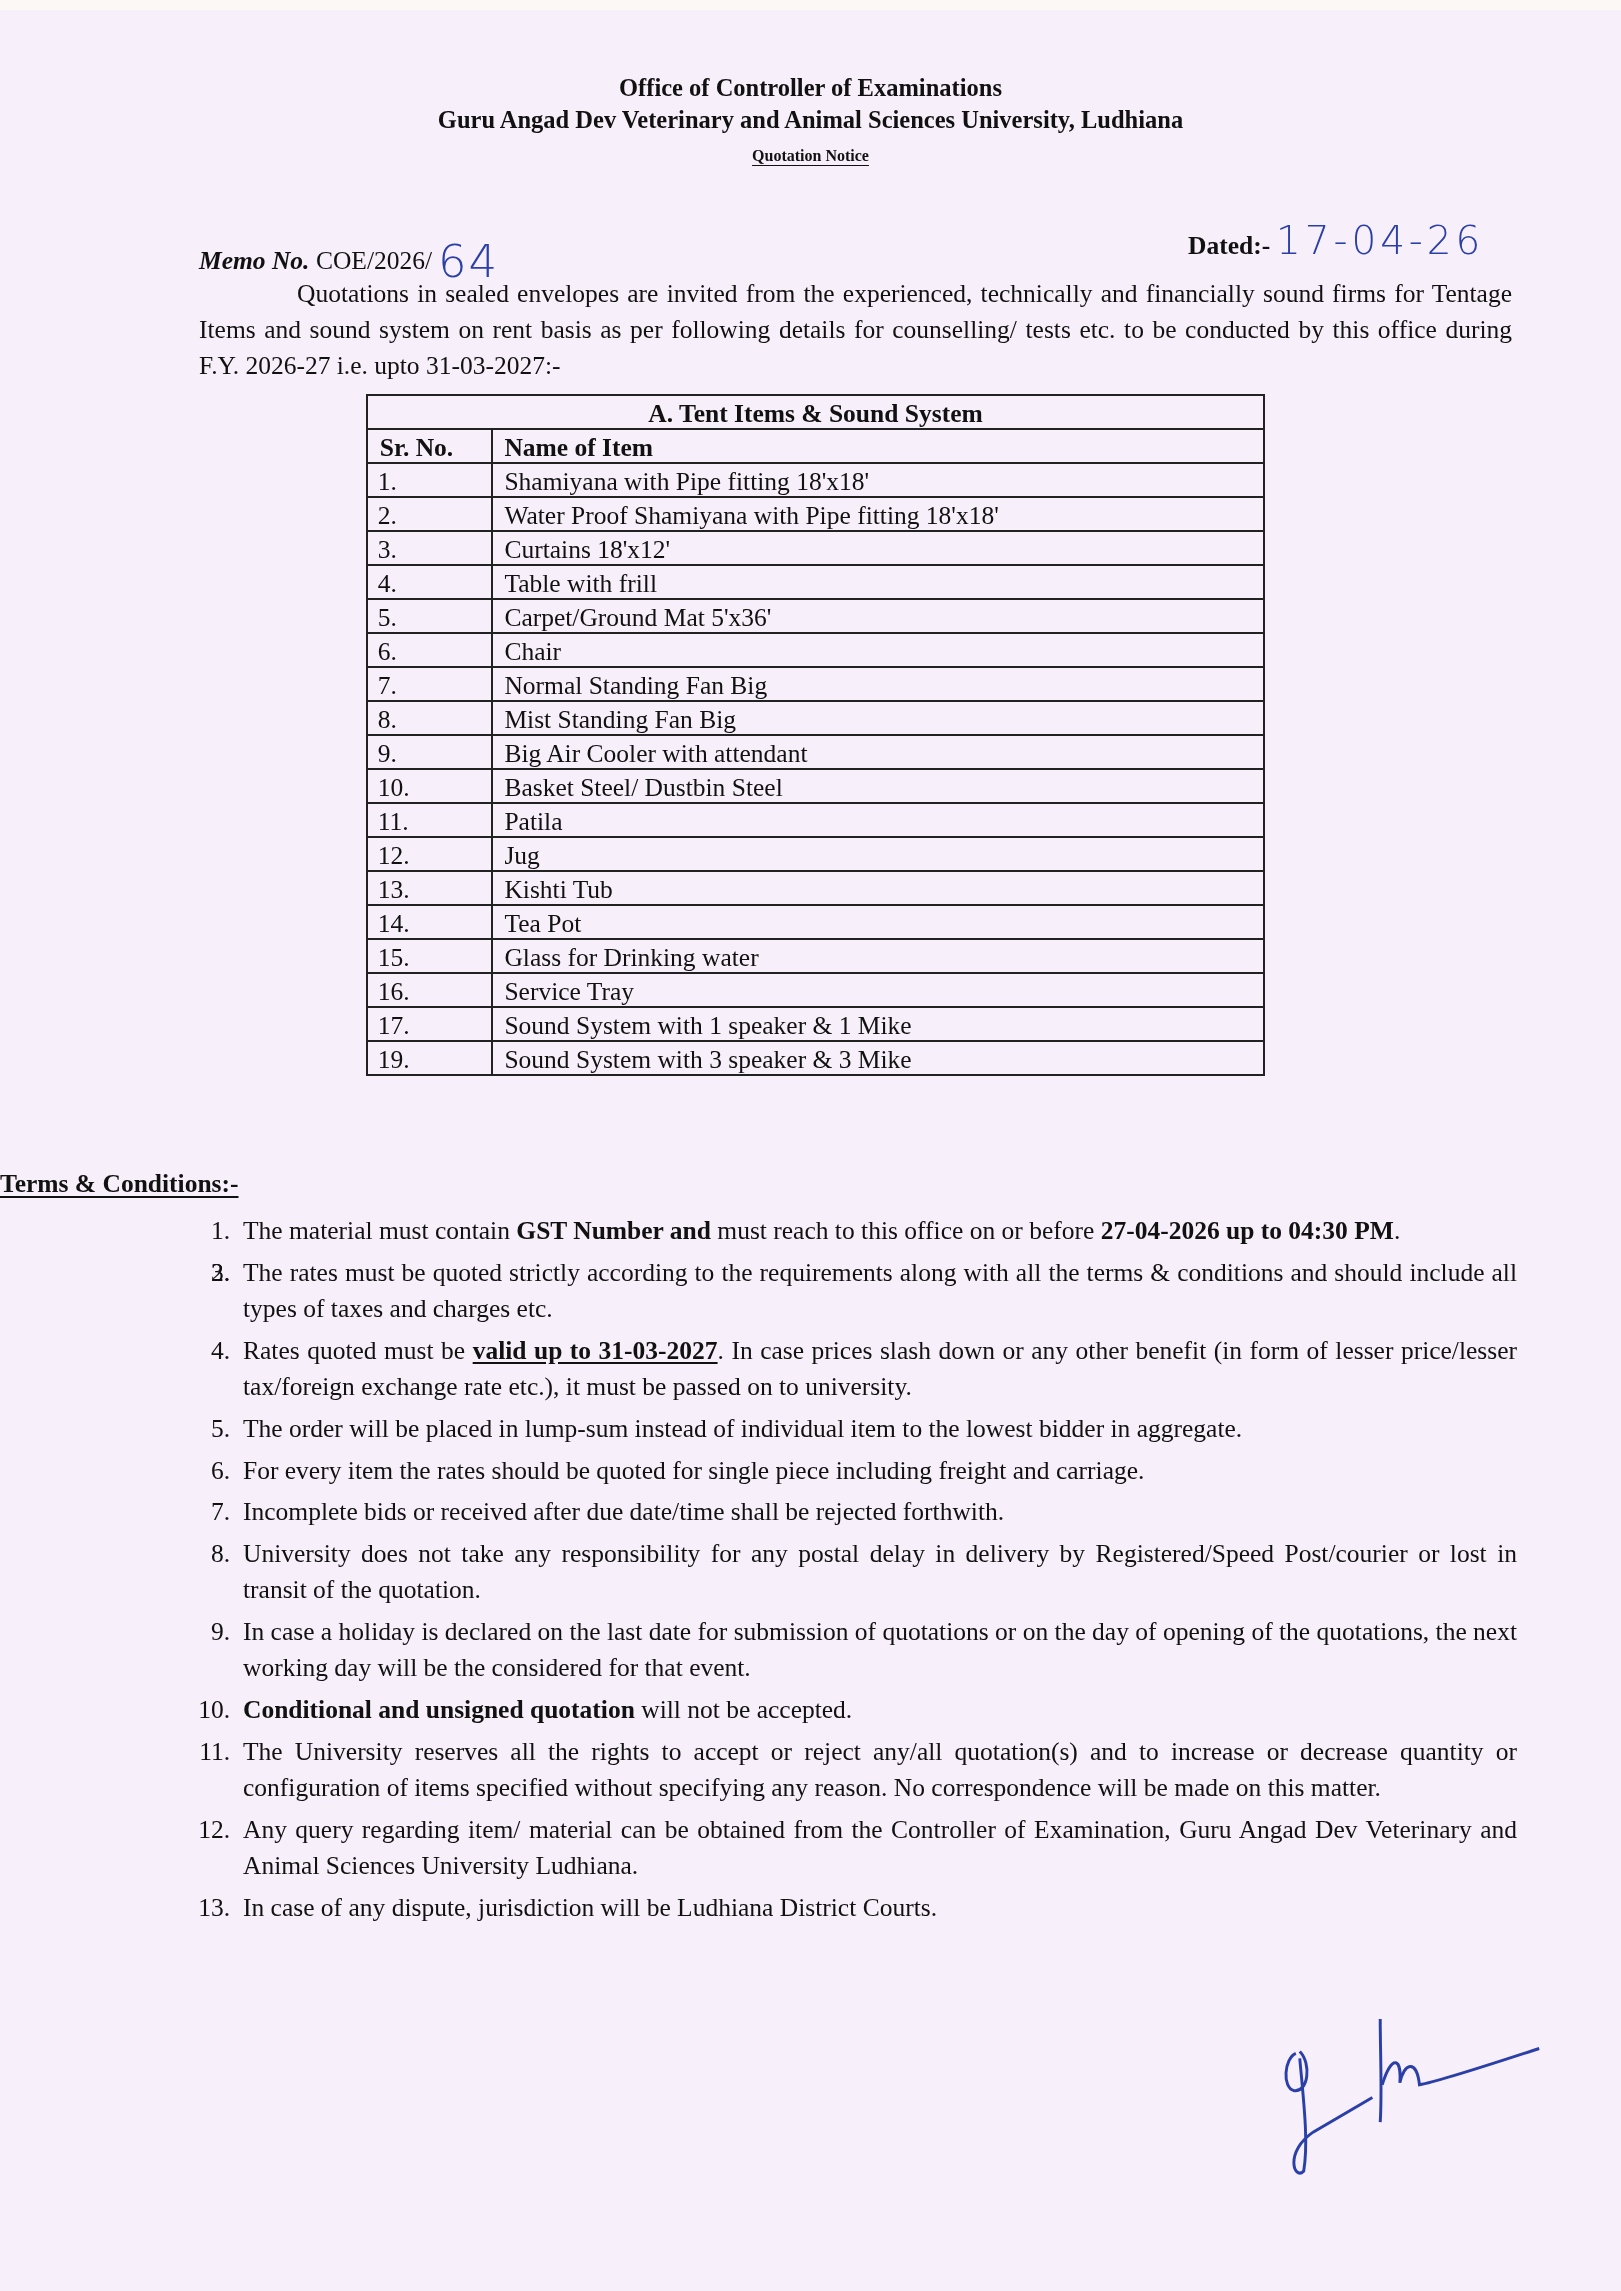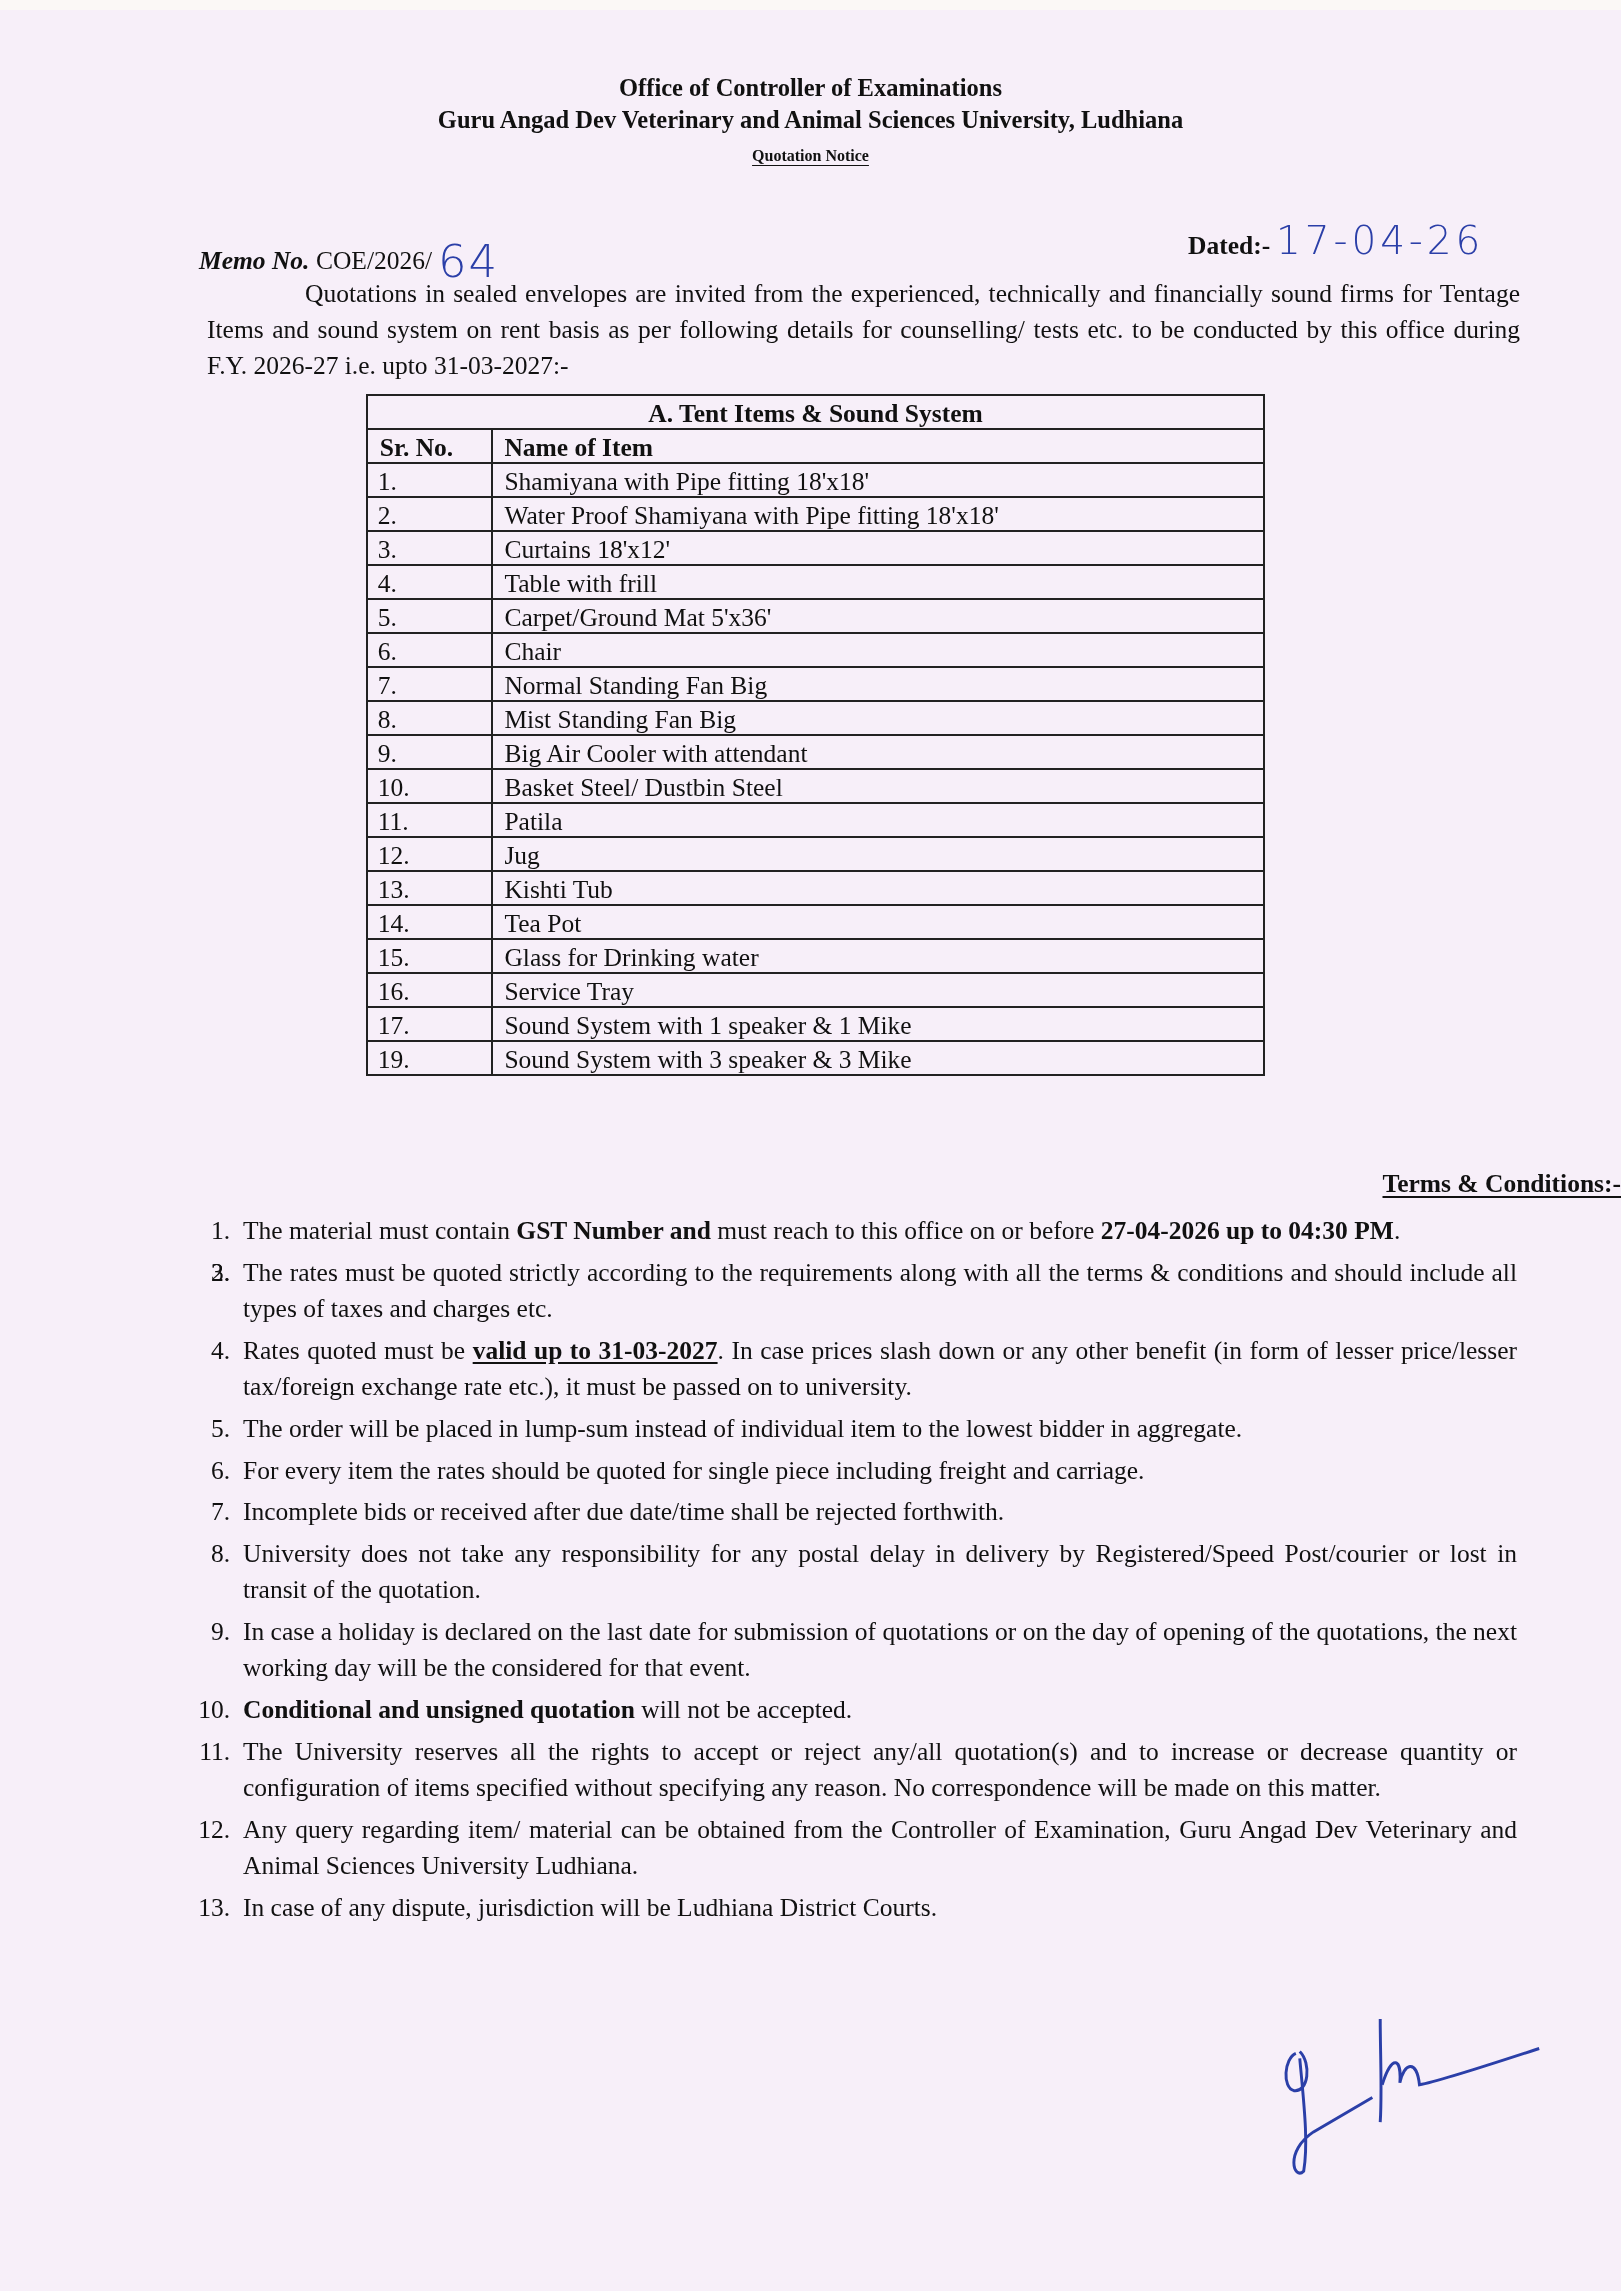--- a/index.html
+++ b/index.html
@@ -22,36 +22,36 @@
   .memo { position: absolute; left: 199px; top: 227px; font-size: 25.5px; }
   .memo .lbl { font-weight: bold; font-style: italic; }
   .hand { font-family: "DejaVu Sans", sans-serif; color: #2b3fa8; font-weight: 300; }
   .memo .hand { font-size: 45px; position: relative; top: 7.8px; margin-left: 5.9px; letter-spacing: 2px; }
   .dated { position: absolute; left: 1188px; top: 218px; font-size: 25.5px; }
   .dated .lbl { font-weight: bold; }
   .dated .hand { font-size: 39px; margin-left: 5.9px; letter-spacing: 3.9px; }
 
   .intro {
     position: absolute; left: 199px; top: 276px; width: 1313px;
-    font-size: 25.5px; line-height: 36px; text-align: justify; text-indent: 98px; margin-left: 8px;
+    font-size: 25.5px; line-height: 36px; text-align: justify; text-indent: 98px;
   }
 
   table.items {
     position: absolute; left: 366px; top: 394px; width: 899px;
     border-collapse: collapse; font-size: 25.5px;
   }
   table.items td, table.items th {
     border: 2px solid #222; padding: 0 11.8px; height: 32px; line-height: 29px; vertical-align: bottom;
   }
   table.items th { font-weight: bold; text-align: left; }
   table.items th.caption { text-align: center; }
   table.items td.sr { width: 101px; padding-left: 9.8px; }
 
   .tc-title {
-    position: absolute; left: 0; width: 100%; top: 1169px; text-align: right;
+    position: absolute; left: 0; width: 100%; top: 1169px; text-align: left;
     font-size: 25.5px; font-weight: bold; text-decoration: underline; text-underline-offset: 3.9px;
     padding-left: 0px;
   }
   ol.terms {
     position: absolute; left: 199px; top: 1213px; width: 1318px; margin: 0; padding: 0;
     list-style: none; font-size: 25.5px; line-height: 36px;
   }
   ol.terms li { position: relative; padding-left: 44px; text-align: justify; margin-bottom: 5.9px; }
   ol.terms li .num { position: absolute; left: 0; top: 0; width: 39px; text-align: right; padding-right: 7.8px; left: -7.8px; }
   b.u { text-decoration: underline; text-underline-offset: 2.9px; }

